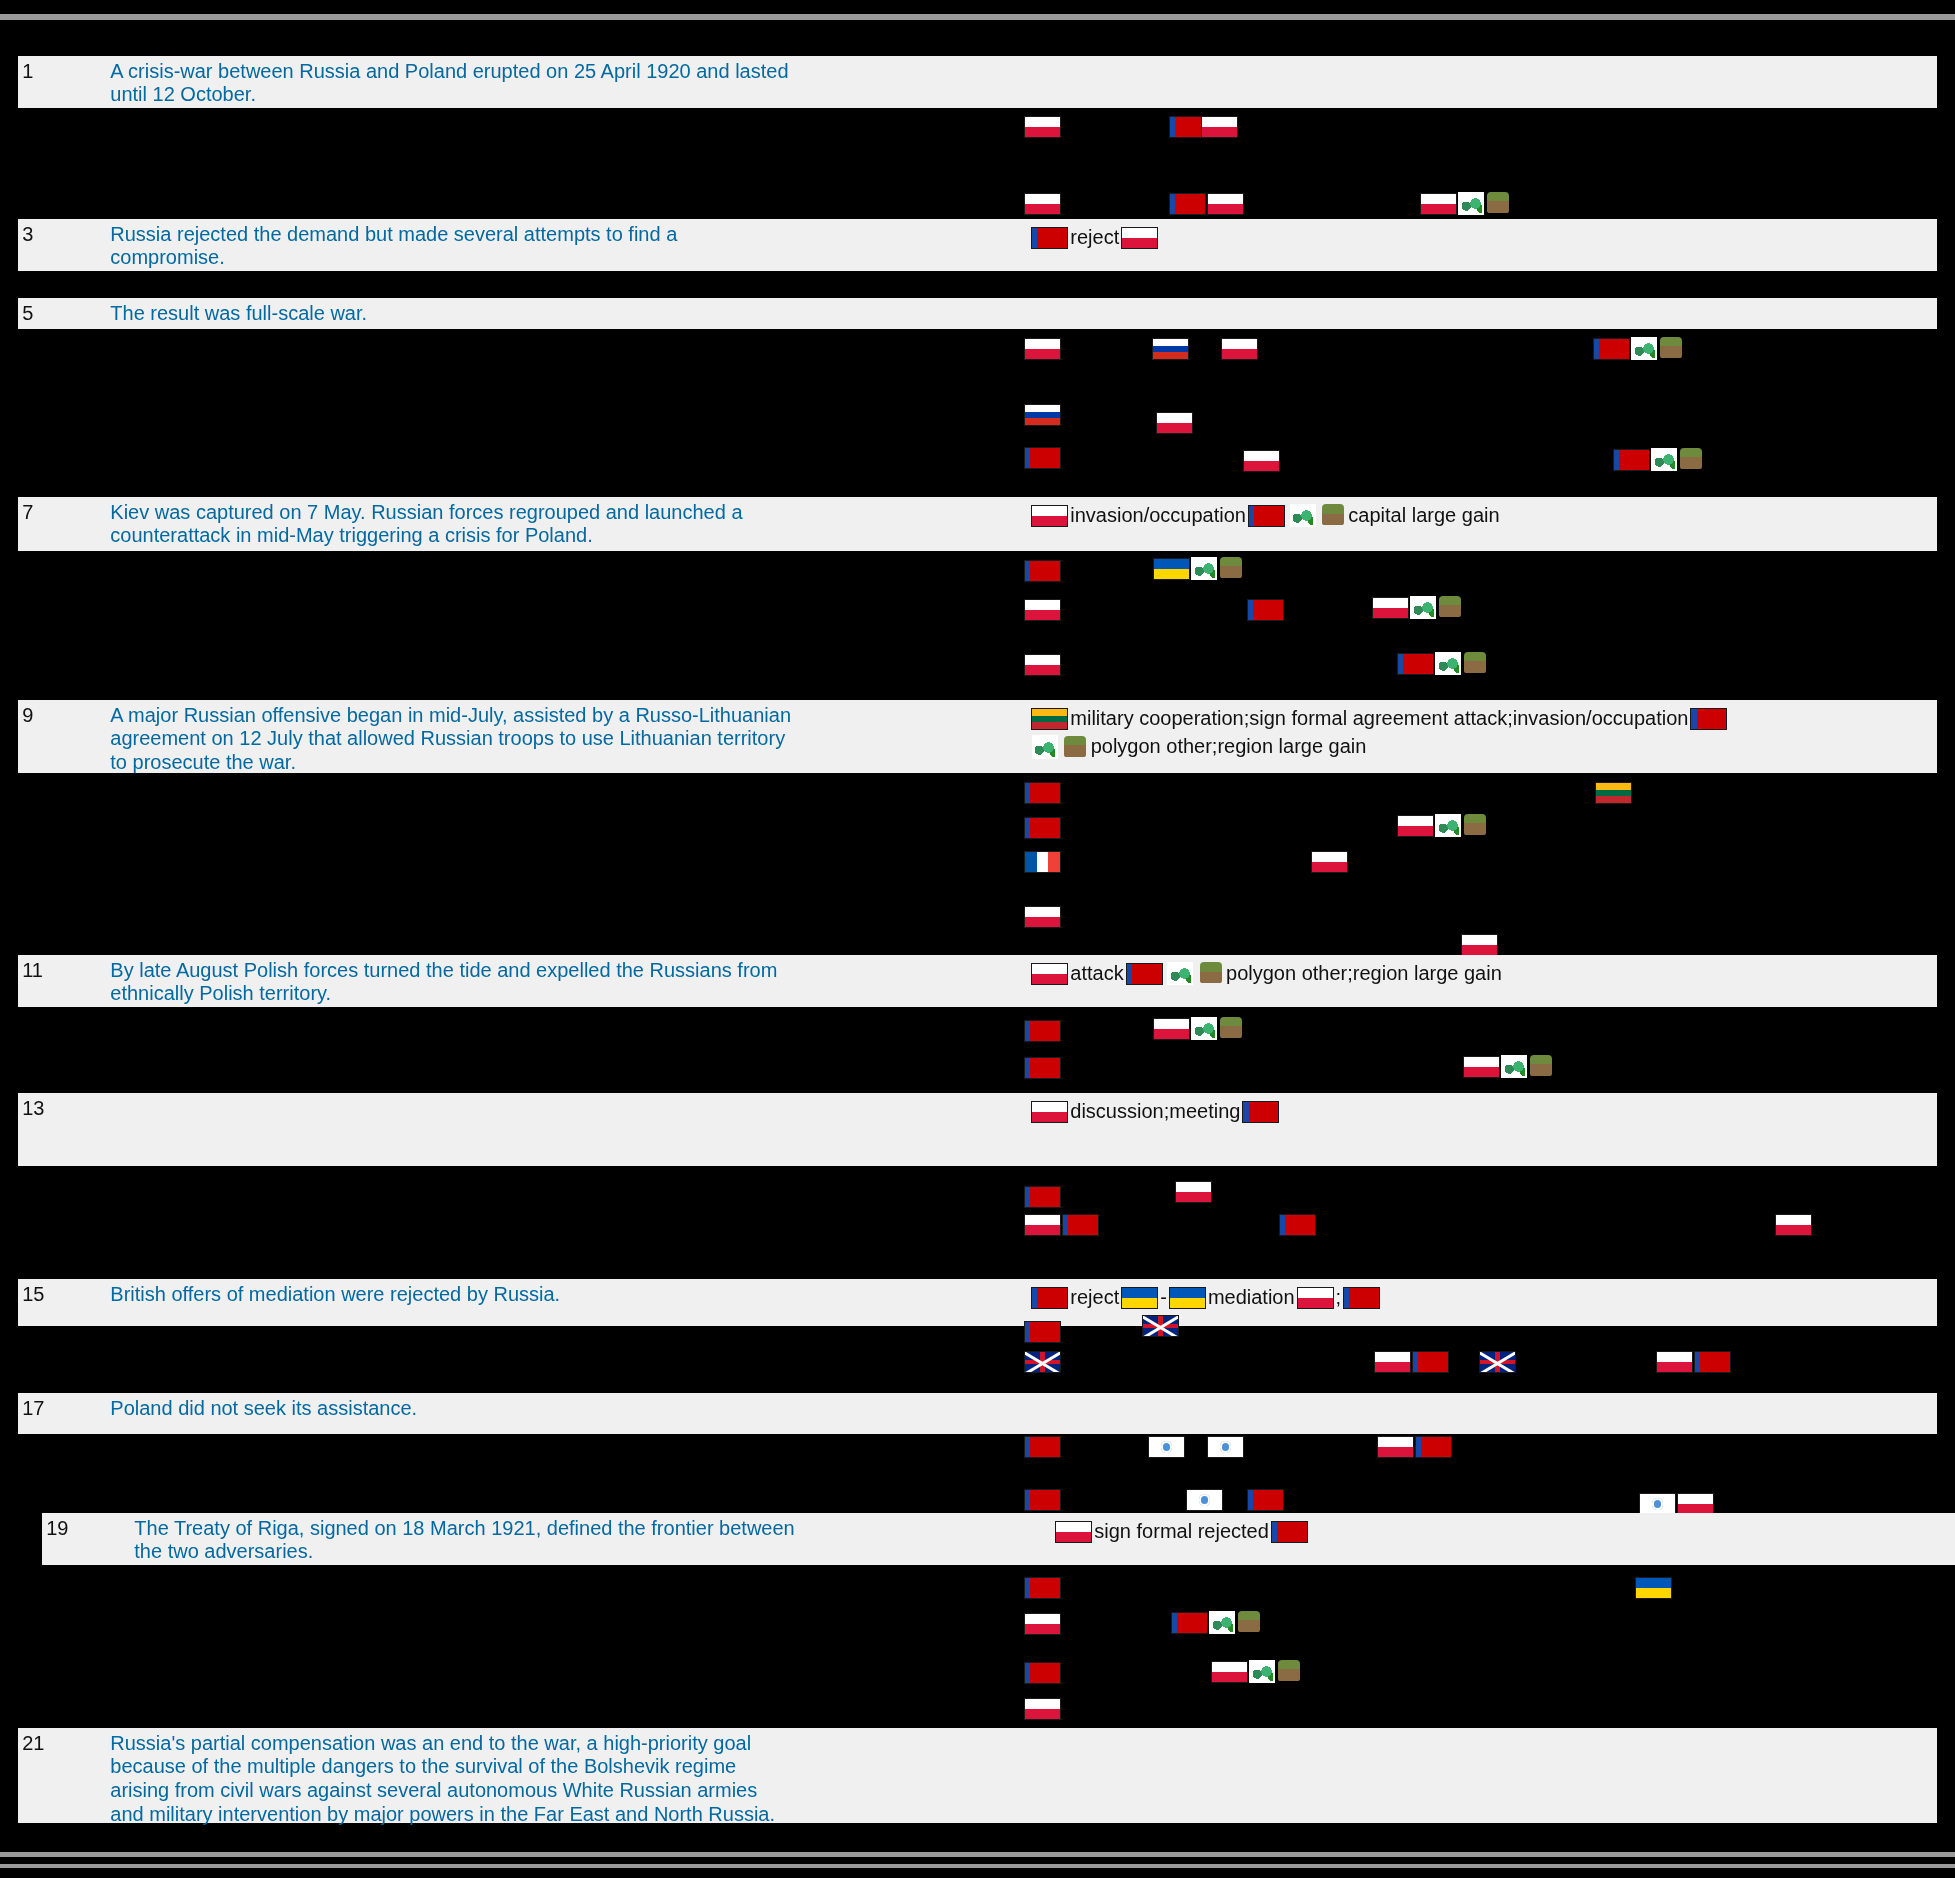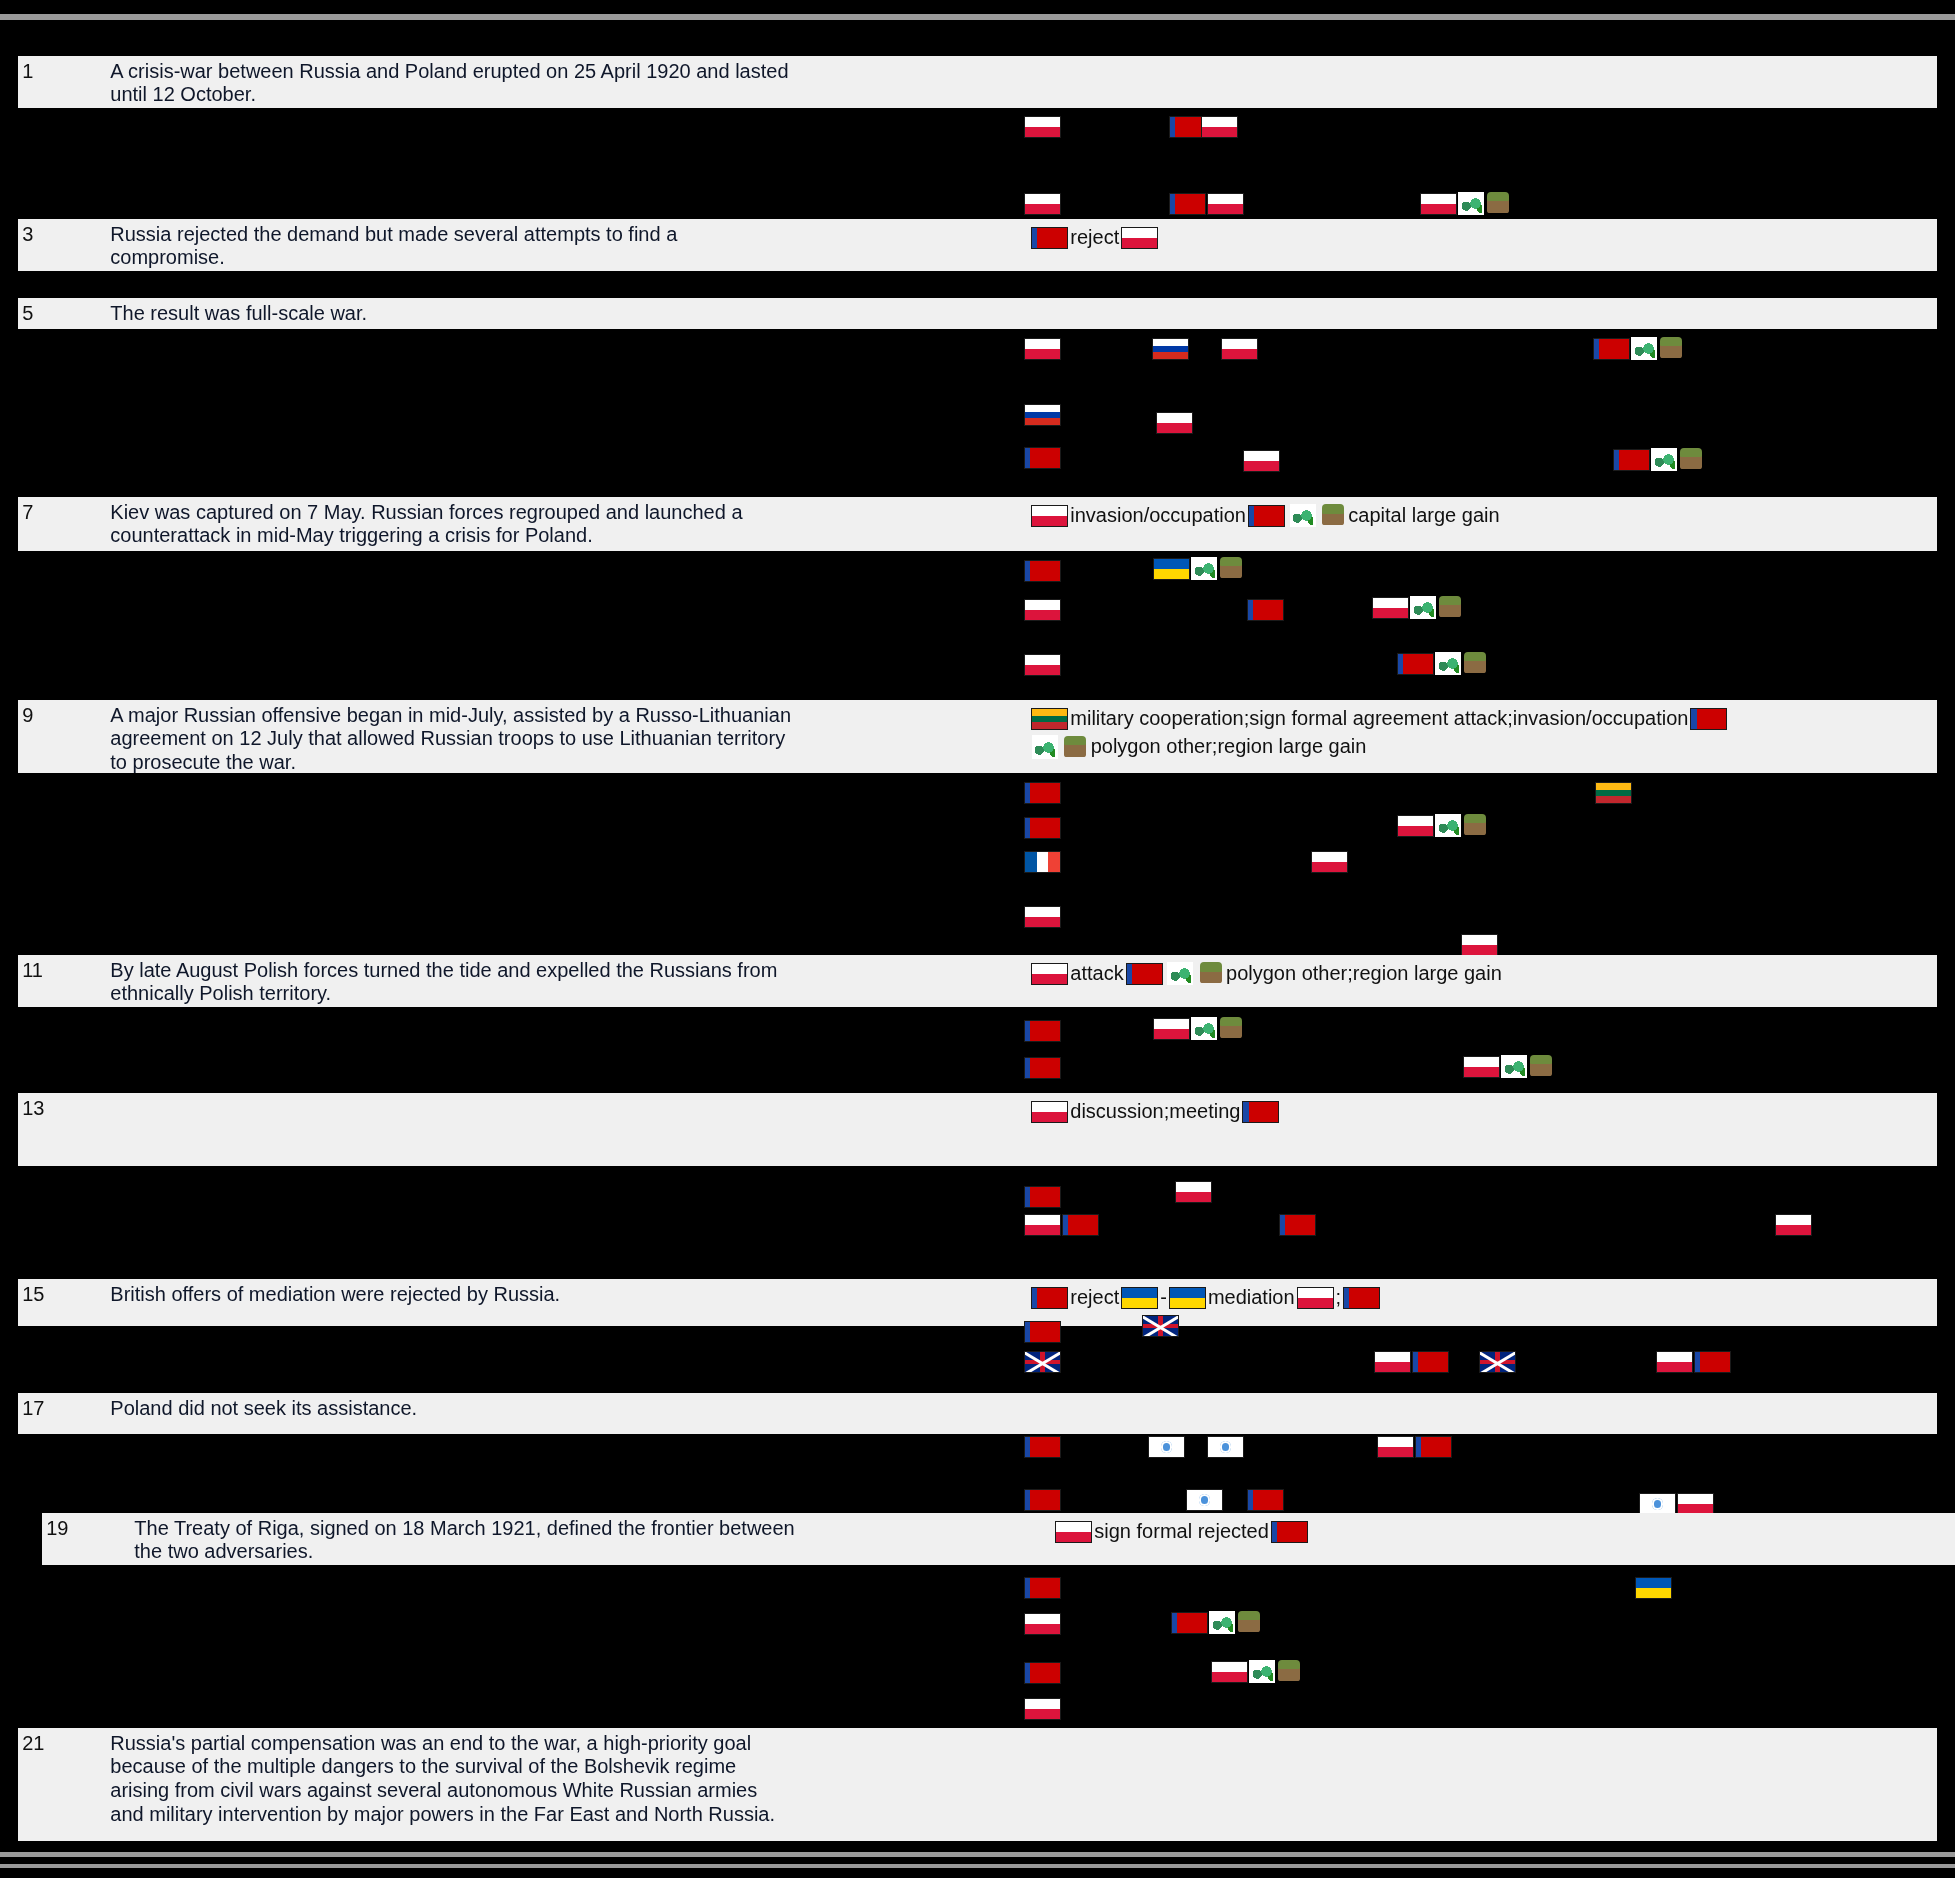--- a/index.html
+++ b/index.html
@@ -48,21 +48,21 @@
     font-size: 20px;
     color: #111;
     line-height: 1.18;
   }
   .row .txt {
     position: absolute;
     left: 92px;
     top: 3.9px;
     width: 929px;
     font-size: 20px;
-    color: #0f172a;
+    color: #0369a1;
     line-height: 1.18;
     white-space: pre-line;
   }
   .row .annot {
     position: absolute;
     left: 1011px;
     top: 3.9px;
     width: 903px;
     font-size: 20px;
     color: #111;
@@ -322,21 +322,21 @@
     </div>
   </div>
   <div class="mark" style="left:1024px; top:1577px;"><span class="flag suflag"></span></div>
   <div class="mark" style="left:1635px; top:1577px;"><span class="flag ua"></span></div>
   <div class="mark" style="left:1024px; top:1613px;"><span class="flag pl"></span></div>
   <div class="mark pair" style="left:1171px; top:1610px;"><span class="flag suflag"></span><span class="icon-poly"></span><span class="icon-region"></span></div>
   <div class="mark" style="left:1024px; top:1662px;"><span class="flag suflag"></span></div>
   <div class="mark pair" style="left:1211px; top:1659px;"><span class="flag pl"></span><span class="icon-poly"></span><span class="icon-region"></span></div>
   <div class="mark" style="left:1024px; top:1698px;"><span class="flag pl"></span></div>
 
-  <div class="row" style="top:1728px; height:113px;">
+  <div class="row" style="top:1728px; height:95px;">
     <div class="idx">21</div>
     <div class="txt" style="width:955px;">Russia's partial compensation was an end to the war, a high-priority goal
 because of the multiple dangers to the survival of the Bolshevik regime
 arising from civil wars against several autonomous White Russian armies
 and military intervention by major powers in the Far East and North Russia.</div>
   </div>
 
   <div class="bottom-rule"></div>
   <div class="bottom-rule2"></div>
 

